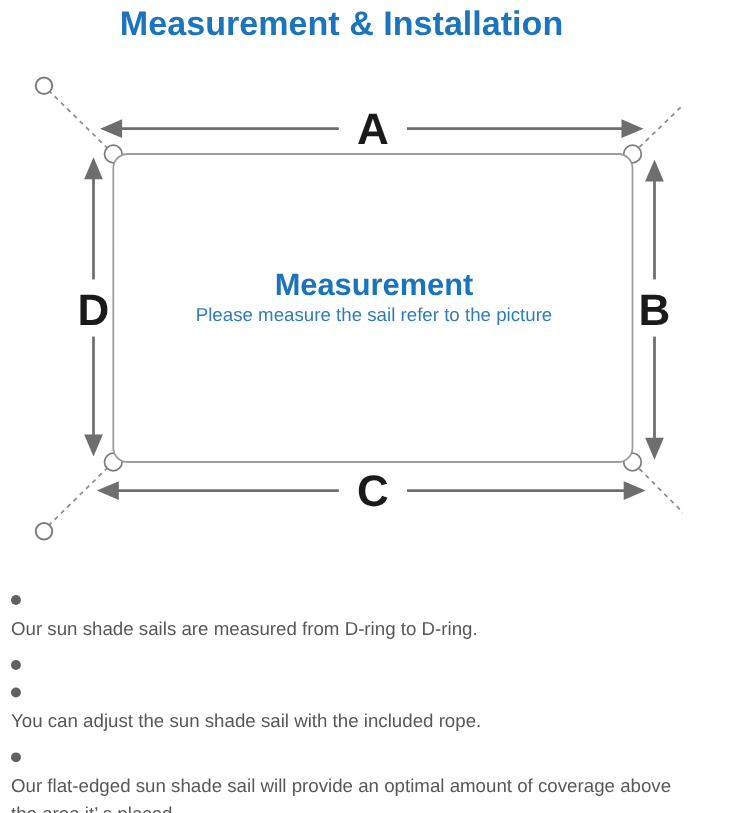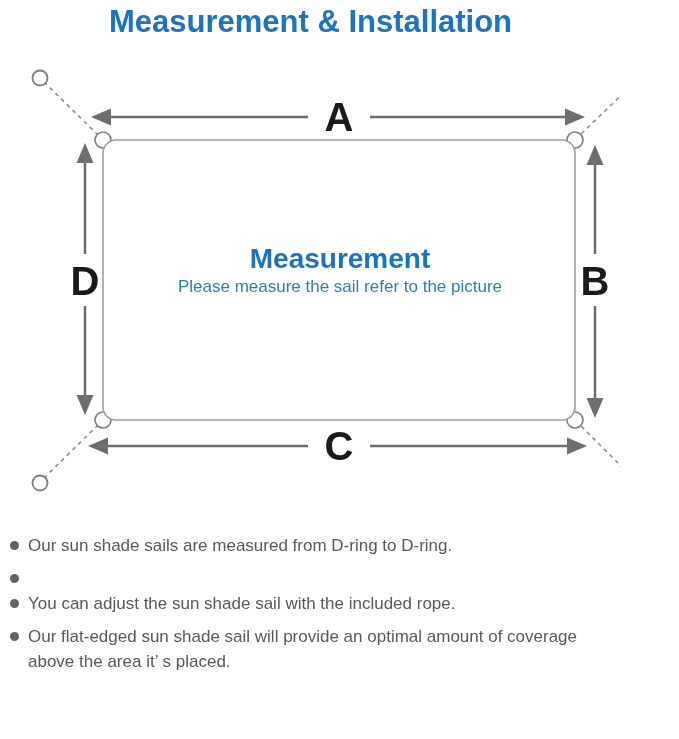--- a/index.html
+++ b/index.html
@@ -52,20 +52,21 @@
     margin-top: 21px;
     padding: 0 8px 0 10px;
   }
   .note-item {
     display: flex;
     gap: 9px;
     margin-bottom: 8px;
     color: #58585a;
     font-size: 17px;
     line-height: 25px;
+    flex-direction: column;
   }
   .note-dot {
     flex-shrink: 0;
     width: 9px;
     height: 9px;
     margin-top: 8px;
     border-radius: 50%;
     background: #616161;
   }
   .note-text {

